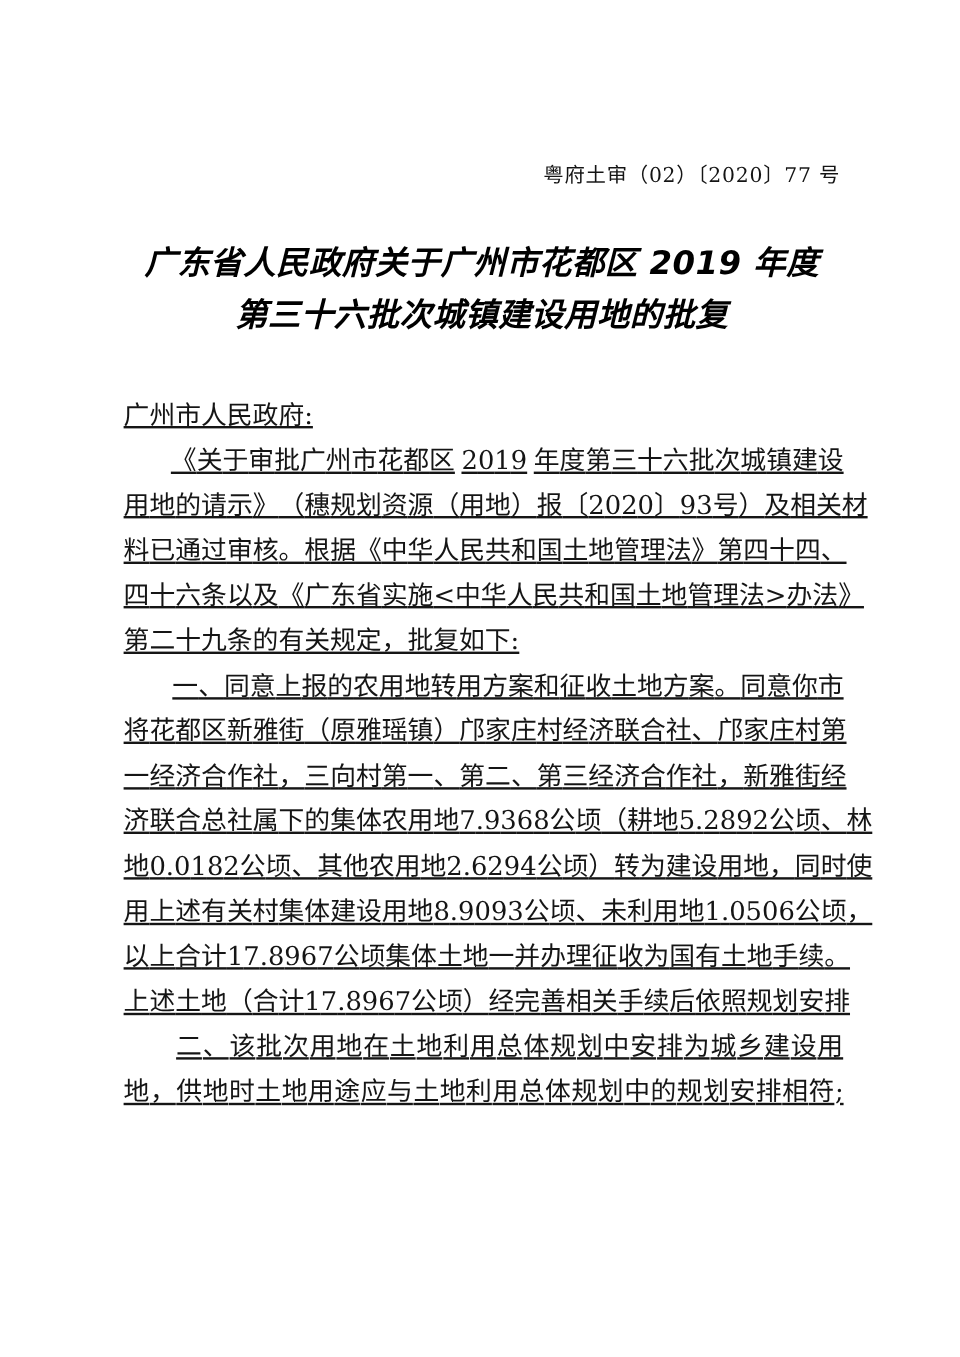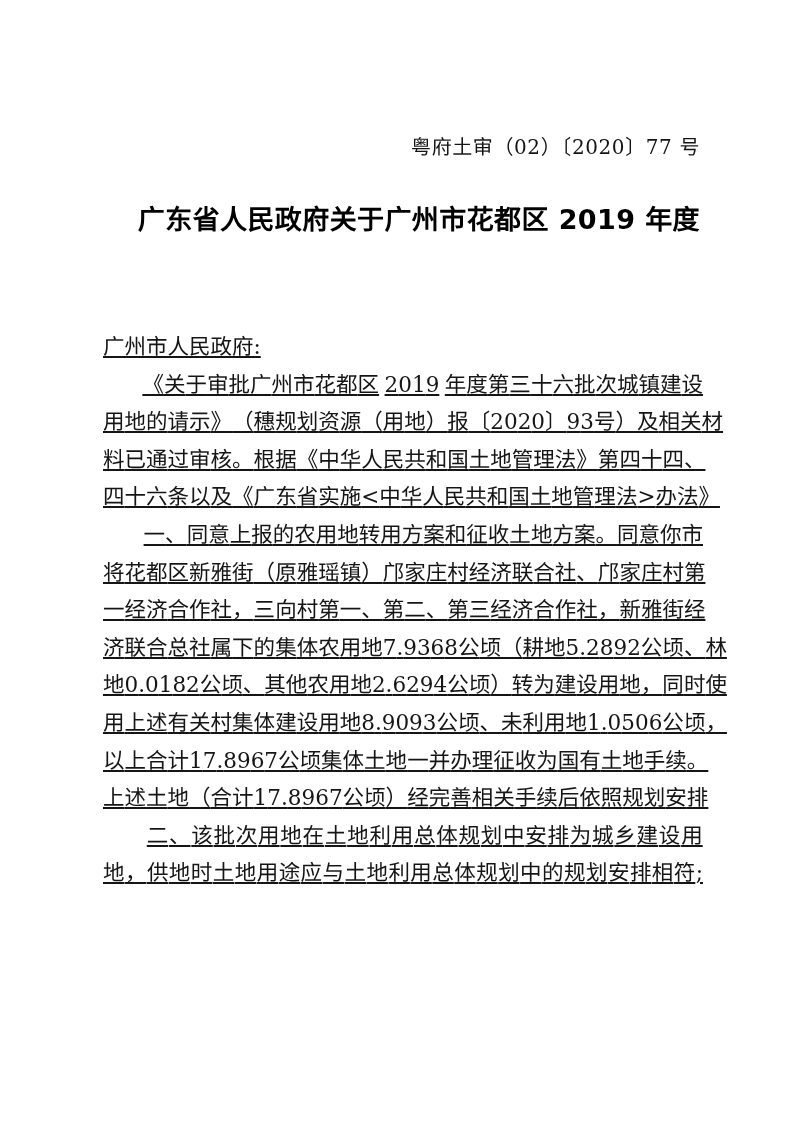--- a/index.html
+++ b/index.html
@@ -28,34 +28,35 @@
   .docnum-row {
     position: absolute;
     left: 103px;
     top: 132px;
     width: 597px;
     text-align: right;
   }
   .docnum {
     display: inline-block;
     font-family: "DejaVu Serif", "Liberation Serif", serif;
-    font-size: 20px;
+    font-size: 17px;
     line-height: 30px;
     letter-spacing: 0.6px;
     color: #141414;
     white-space: nowrap;
   }
 
   
   .title-block {
     position: absolute;
     left: 103px;
     top: 198px;
     width: 597px;
-    text-align: right;
+    text-align: center;
+    font-style: italic;
   }
   .title-line {
     font-family: "DejaVu Sans", "Liberation Sans", sans-serif;
     font-weight: bold;
     font-size: 27px;
     line-height: 44px;
     letter-spacing: 0.4px;
     color: #000000;
     white-space: nowrap;
   }
@@ -94,20 +95,21 @@
 <body>
 
 <div class="page">
 
   <div class="docnum-row">
     <span class="docnum">粤府土审（02）〔2020〕77 号</span>
   </div>
 
   <div class="title-block">
     <div class="title-line">广东省人民政府关于广州市花都区 2019 年度</div>
+    <div class="title-line">第三十六批次城镇建设用地的批复</div>
   </div>
 
   <div class="body-block">
 
     <div class="line">广州市人民政府:</div>
 
     <div class="line just">
       <span class="lead"></span>
       <span>《</span>
         <span>关</span>
@@ -231,20 +233,21 @@
         <span>地</span>
         <span>管</span>
         <span>理</span>
         <span>法</span>
         <span>&gt;</span>
         <span>办</span>
         <span>法</span>
         <span>》</span>
     </div>
 
+    <div class="line">第二十九条的有关规定，批复如下:</div>
 
     <div class="line just">
       <span class="lead"></span>
       <span>一</span>
         <span>、</span>
         <span>同</span>
         <span>意</span>
         <span>上</span>
         <span>报</span>
         <span>的</span>

